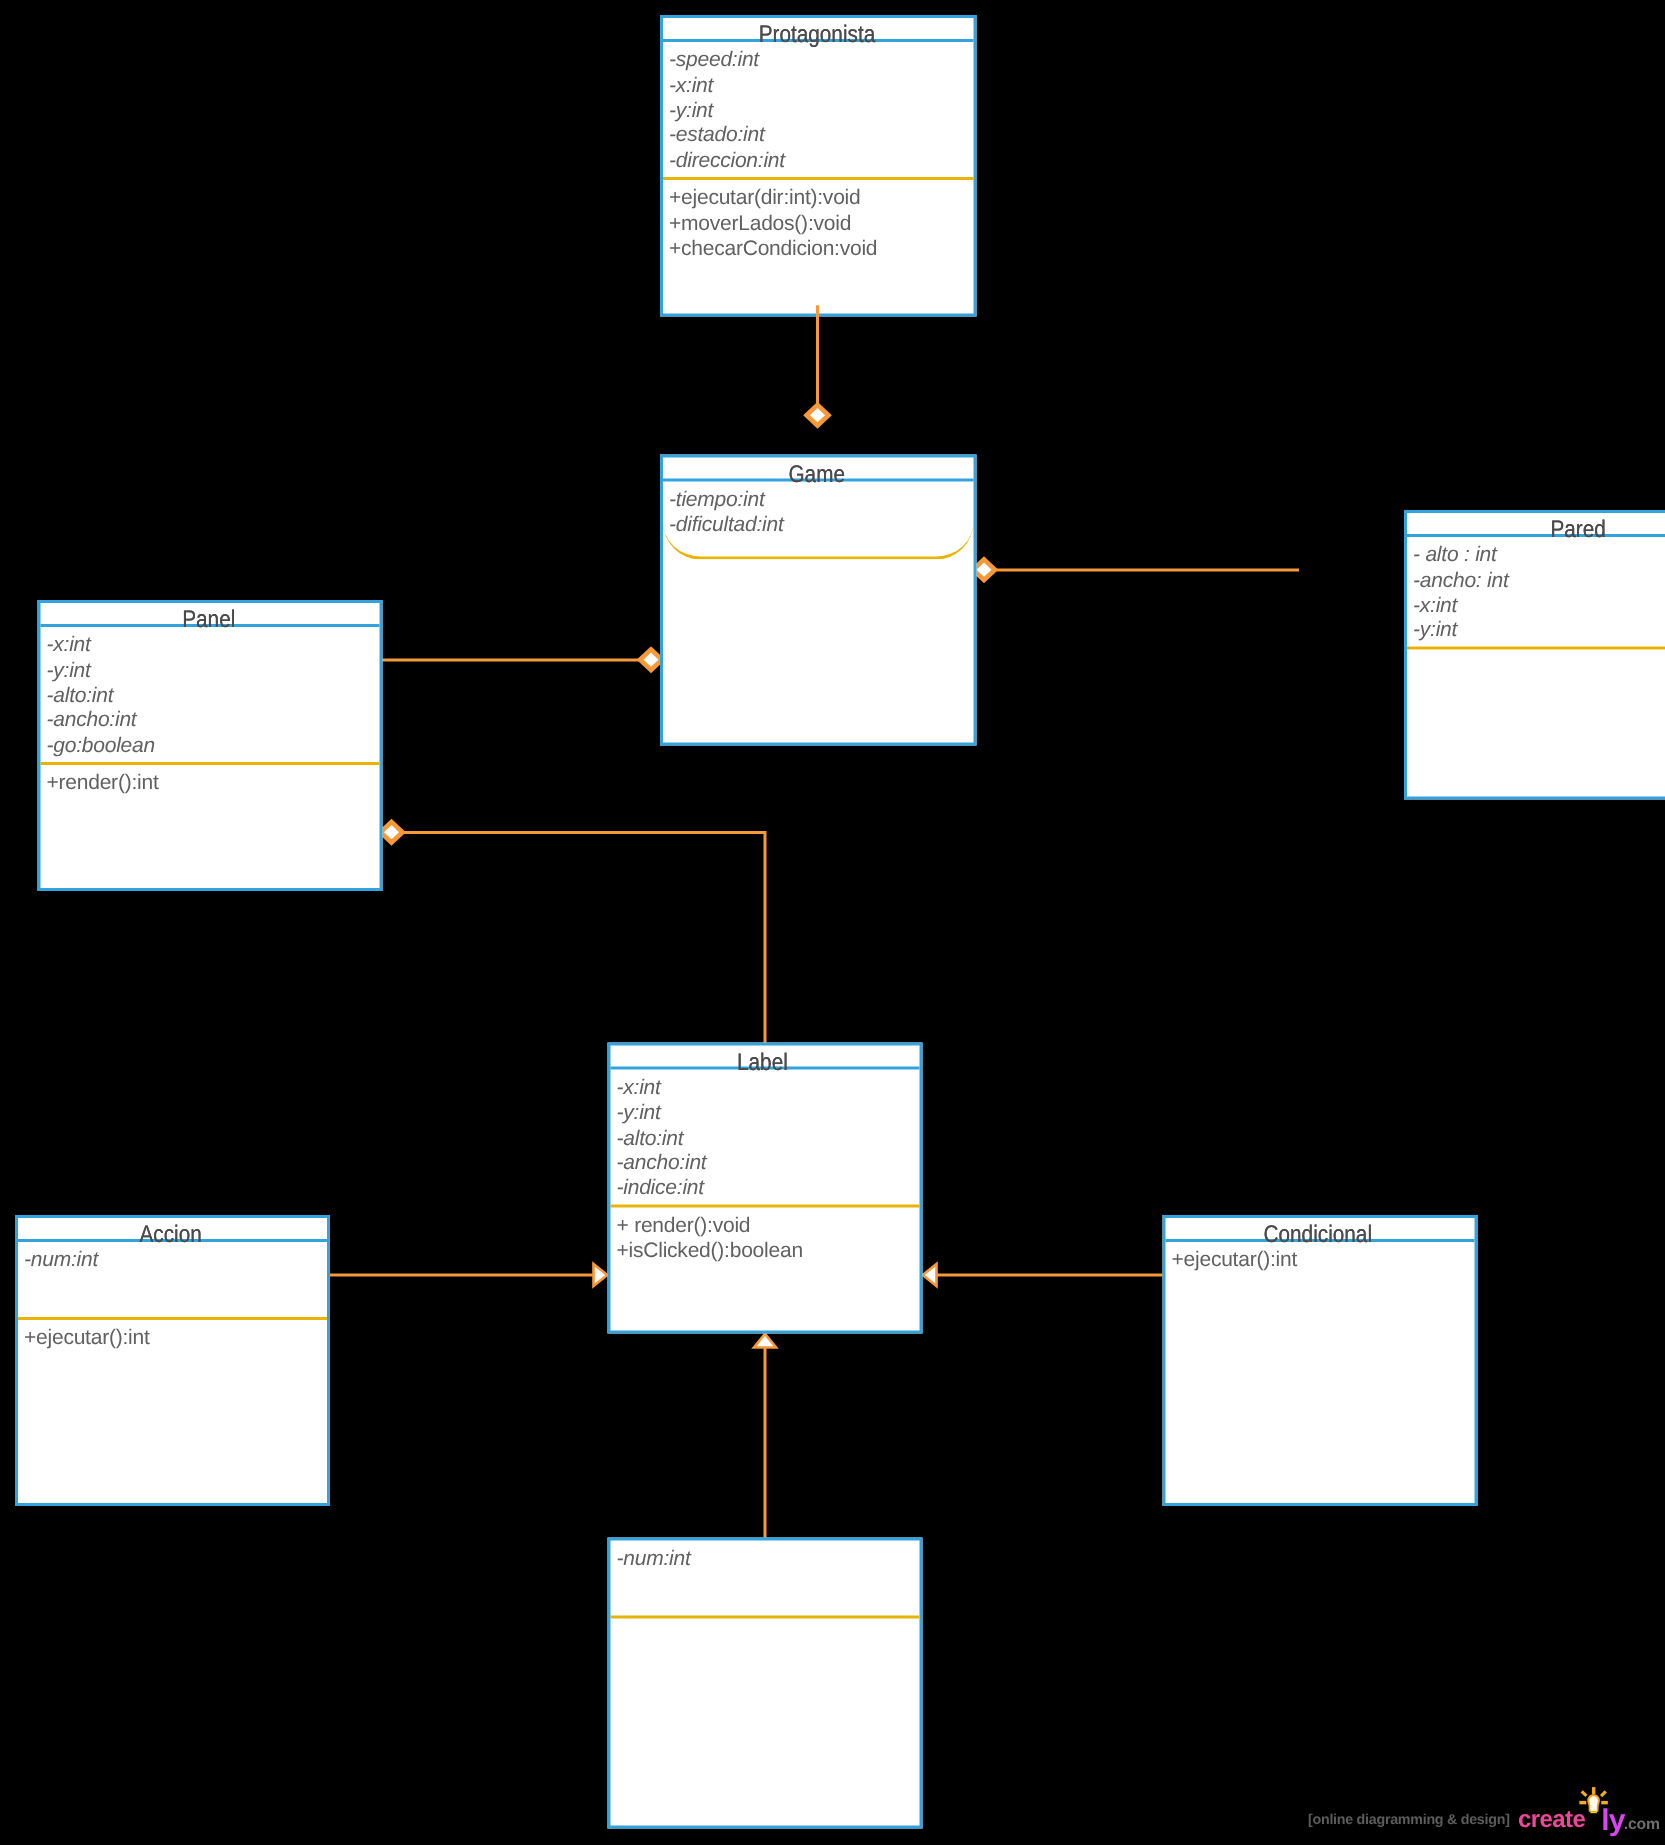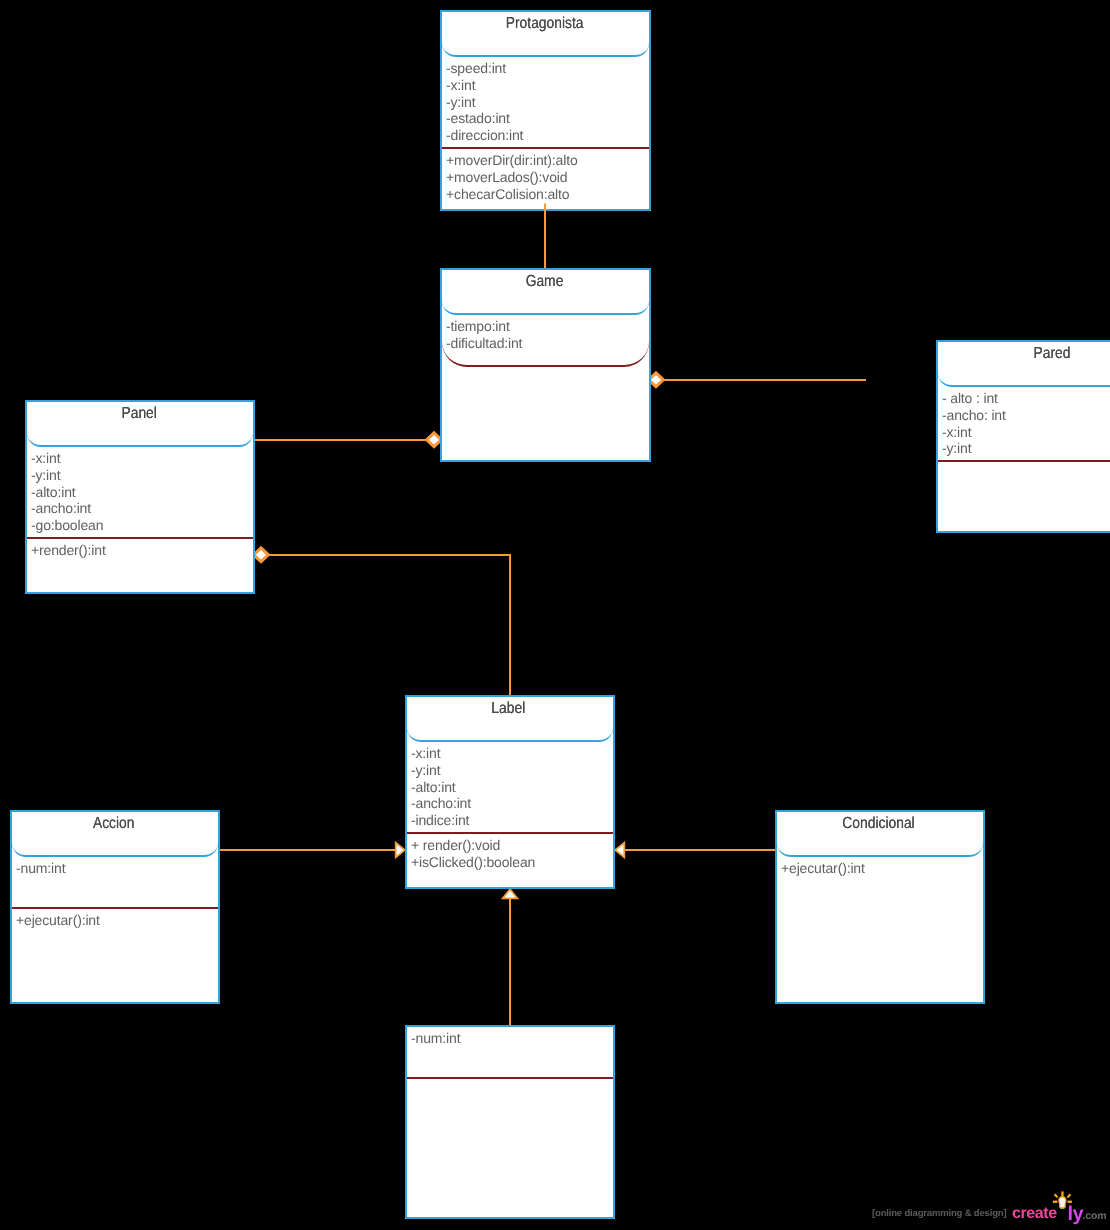--- a/index.html
+++ b/index.html
@@ -1,27 +1,27 @@
 <!DOCTYPE html>
 <html><head>
 <meta charset="utf-8">
 <title>UML class diagram</title>
 <style>
   html,body{margin:0;padding:0;background:#000;}
   #canvas{position:relative;width:1110px;height:1230px;background:#000;overflow:hidden;
           font-family:"Liberation Sans",sans-serif;
           -webkit-font-smoothing:antialiased;text-rendering:geometricPrecision;}
   .uml-class{position:absolute;background:#fff;border:2px solid #33a3dd;box-sizing:border-box;z-index:2;}
-  .uml-title{height:45px;border-bottom:2px solid #33a3dd;box-sizing:border-box;
-             text-align:center;line-height:24px;border-radius:14px;}
+  .uml-title{height:16px;border-bottom:2px solid #33a3dd;box-sizing:border-box;
+             text-align:center;line-height:24px;}
   .tname{font-size:16px;font-weight:400;letter-spacing:0;color:#4b4b4b;
          text-shadow:0 0 0.45px #4b4b4b;display:inline-block;white-space:nowrap;
          transform:scaleX(0.865) translateX(-1.5px);}
   .compartment{padding:3px 0 0 4px;box-sizing:border-box;}
-  .attrs{border-bottom:2px solid #7f1d1d;}
+  .attrs{border-bottom:2px solid #eab308;font-style:italic;}
   .member{font-size:14px;letter-spacing:-0.15px;color:#616161;line-height:16.8px;white-space:nowrap;}
   svg#edges{position:absolute;left:0;top:0;z-index:1;}
   svg#edges-top{position:absolute;left:0;top:0;z-index:3;}
   #watermark{position:absolute;left:868px;top:1186px;z-index:4;}
   #wm-tagline{font-size:9.5px;font-weight:bold;color:#5c5c5c;letter-spacing:-0.17px;
               position:absolute;left:4px;top:22px;white-space:nowrap;text-align:center;}
   #wm-logo{position:absolute;left:144px;top:0px;width:100px;height:40px;}
   #wm-bulb{position:absolute;left:0;top:0;}
   .wm-create{position:absolute;left:0px;top:18px;font-size:16px;font-weight:700;
              letter-spacing:-0.4px;color:#ec4899;line-height:20px;}
@@ -72,26 +72,26 @@
     <div class="uml-class" style="left: 440px; top: 10px; width: 211px; height: 201px;">
       <div class="uml-title"><span class="tname">Protagonista</span></div>
       <div class="compartment attrs" style="height: 92px;">
         <div class="member">-speed:int</div>
         <div class="member">-x:int</div>
         <div class="member">-y:int</div>
         <div class="member">-estado:int</div>
         <div class="member">-direccion:int</div>
       </div>
       <div class="compartment methods">
-        <div class="member">+moverDir(dir:int):alto</div>
+        <div class="member">+ejecutar(dir:int):void</div>
         <div class="member">+moverLados():void</div>
-        <div class="member">+checarColision:alto</div>
+        <div class="member">+checarCondicion:void</div>
       </div>
     </div>
-    <div class="uml-class" style="left: 440px; top: 268px; width: 211px; height: 194px;">
+    <div class="uml-class" style="left: 440px; top: 303px; width: 211px; height: 194px;">
       <div class="uml-title"><span class="tname">Game</span></div>
       <div class="compartment attrs" style="height: 52px; border-radius: 25px;">
         <div class="member">-tiempo:int</div>
         <div class="member">-dificultad:int</div>
       </div>
       <div class="compartment methods">
         
       </div>
     </div>
     <div class="uml-class" style="left: 25px; top: 400px; width: 230px; height: 194px;">

